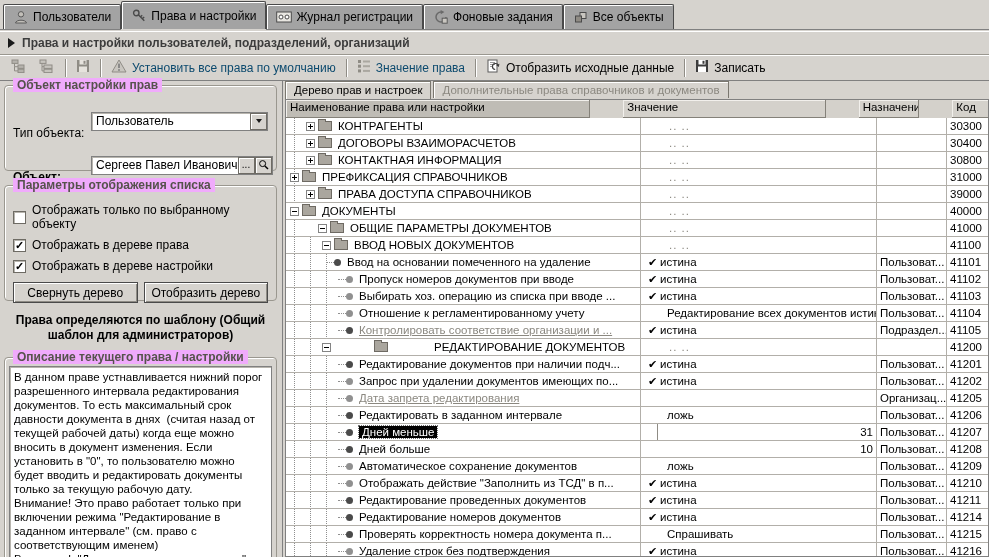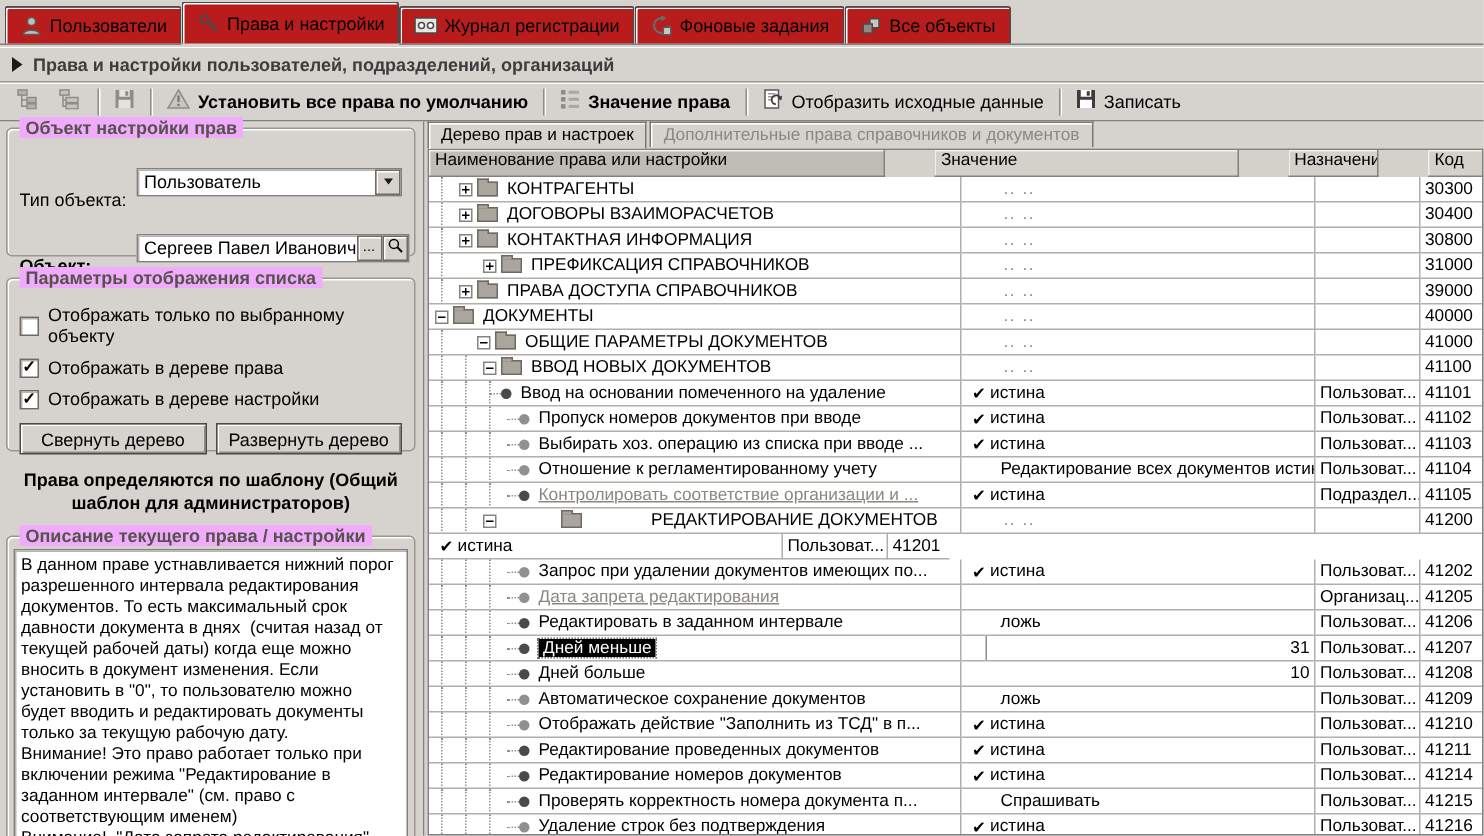--- a/index.html
+++ b/index.html
@@ -3,41 +3,41 @@
 <meta charset="utf-8">
 <style>
   * { margin:0; padding:0; box-sizing:border-box; }
   html,body { width:989px; height:557px; overflow:hidden; background:#d6d3ce;
     font-family:"Liberation Sans", sans-serif; font-size:12px; color:#000; }
 
   
   .top-tabs { position:absolute; left:0; top:0; width:989px; height:30px;
     border-bottom:1px solid #808080; background:#d6d3ce; padding-left:3px; }
   .ttab { position:relative; display:inline-flex; align-items:center; gap:4px;
-    height:25px; margin-top:4px; padding:0 9px; background:#b91c1c;
+    height:25px; margin-top:4px; padding:0 9px; background:#a3a3a3;
     border:1px solid #4a4a4a; border-bottom:none; border-top-left-radius:2px;
     border-top-right-radius:2px; box-shadow:inset 1px 1px 0 #fff; cursor:default;
     vertical-align:bottom; }
   .ttab.active { height:28px; margin-top:0; z-index:3; box-shadow:inset 1px 1px 0 #fff, 0 1px 0 #d6d3ce;justify-content:center; }
   .ttab .ticon { display:inline-flex; width:16px; justify-content:center; }
 
   
   .titlebar { position:absolute; left:0; top:31px; width:989px; height:24px;
     background:#d6d3ce; border-bottom:1px solid #9a978f; display:flex;
     align-items:center; padding-left:8px; box-shadow:inset 0 1px 0 #fff; }
   .titlebar .arr { width:0; height:0; border-left:7px solid #1a1a1a;
     border-top:5px solid transparent; border-bottom:5px solid transparent; margin-right:7px; }
   .titlebar .ttext { font-weight:bold; color:#3c3c3c; }
 
   
   .toolbar { position:absolute; left:0; top:55px; width:989px; height:26px;
     background:#d6d3ce; border-bottom:1px solid #808080; display:flex;
     align-items:center; padding-left:5px; box-shadow:inset 0 1px 0 #fff; }
   .tbtn { display:inline-flex; align-items:center; gap:5px; padding:2px 5px; border:1px solid transparent; }
-  .tbtn.disabled { color:#000000;font-weight:bold; }
+  .tbtn.disabled { color:#0c4a6e; }
   .tsep { width:1px; height:18px; background:#8f8c85; box-shadow:1px 0 0 #fff; margin:0 4px; }
 
   
   .leftpanel { position:absolute; left:0; top:81px; width:283px; height:476px;
     border-right:1px solid #808080; background:#d6d3ce; padding:4px 5px 0 4px; }
   .groupbox { position:relative; border:1px solid #9a978f; border-radius:4px;
     box-shadow:inset 1px 1px 0 #fff; padding:10px 8px 8px 8px; margin-bottom:10px; }
   .groupbox > .gtitle { position:absolute; top:-8px; left:8px; background:#f0abfc;
     padding:0 4px; font-weight:bold; color:#55524c; }
   .frow { display:flex; align-items:center; margin:6px 0; }
@@ -275,21 +275,21 @@
         <div class="cbrow">
           <span class="cbox">✓</span>
           <span>Отображать в дереве настройки</span>
         </div>
       </div>
     <div class="btnrow">
       <span class="pushbtn">
           <span>Свернуть дерево</span>
         </span>
       <span class="pushbtn">
-          <span>Развернуть дерево</span>
+          <span>Отобразить дерево</span>
         </span>
     </div>
   </div>
 
   <div class="template-note">Права определяются по шаблону (Общий шаблон для администраторов)</div>
 
   <div class="groupbox" style="padding:8px 4px 4px 4px;">
     <span class="gtitle">Описание текущего права / настройки</span>
     <div class="desc-box">В данном праве устнавливается нижний порог разрешенного интервала редактирования документов. То есть максимальный срок давности документа в днях  (считая назад от текущей рабочей даты) когда еще можно вносить в документ изменения. Если установить в "0", то пользователю можно будет вводить и редактировать документы только за текущую рабочую дату.
 Внимание! Это право работает только при включении режима "Редактирование в заданном интервале" (см. право с соответствующим именем)
@@ -340,21 +340,21 @@
             <span class="folder"></span>
             <span class="glabel">КОНТАКТНАЯ ИНФОРМАЦИЯ</span>
           </div>
           <div class="cell c2">
             <span class="dots-val">.. ..</span>
           </div>
           <div class="cell asg-cell c3"></div>
           <div class="cell code-cell c4">30800</div>
         </div>
         <div class="trow">
-          <div class="cell name-cell c1" style="padding-left: 36px;">
+          <div class="cell name-cell c1" style="padding-left: 4px;">
             <span class="vguide" style="left: 8px;"></span>
             <span class="exp plus"></span>
             <span class="folder"></span>
             <span class="glabel">ПРЕФИКСАЦИЯ СПРАВОЧНИКОВ</span>
           </div>
           <div class="cell c2">
             <span class="dots-val">.. ..</span>
           </div>
           <div class="cell asg-cell c3"></div>
           <div class="cell code-cell c4">31000</div>
@@ -498,20 +498,28 @@
             <span class="folder"></span>
             <span class="glabel">РЕДАКТИРОВАНИЕ ДОКУМЕНТОВ</span>
           </div>
           <div class="cell c2">
             <span class="dots-val">.. ..</span>
           </div>
           <div class="cell asg-cell c3"></div>
           <div class="cell code-cell c4">41200</div>
         </div>
         <div class="trow">
+          <div class="cell name-cell c1" style="padding-left: 52px;">
+            <span class="vguide" style="left: 8px;"></span>
+            <span class="vguide" style="left: 24px;"></span>
+            <span class="vguide" style="left: 40px;"></span>
+            <span class="hdots"></span>
+            <span class="bullet dark"></span>
+            <span class="">Редактирование документов при наличии подч...</span>
+          </div>
           <div class="cell c2">
             <span class="val-check">✔</span>
             <span style="padding-left: 4px;">истина</span>
           </div>
           <div class="cell asg-cell c3">Пользоват...</div>
           <div class="cell code-cell c4">41201</div>
         </div>
         <div class="trow">
           <div class="cell name-cell c1" style="padding-left: 52px;">
             <span class="vguide" style="left: 8px;"></span>

